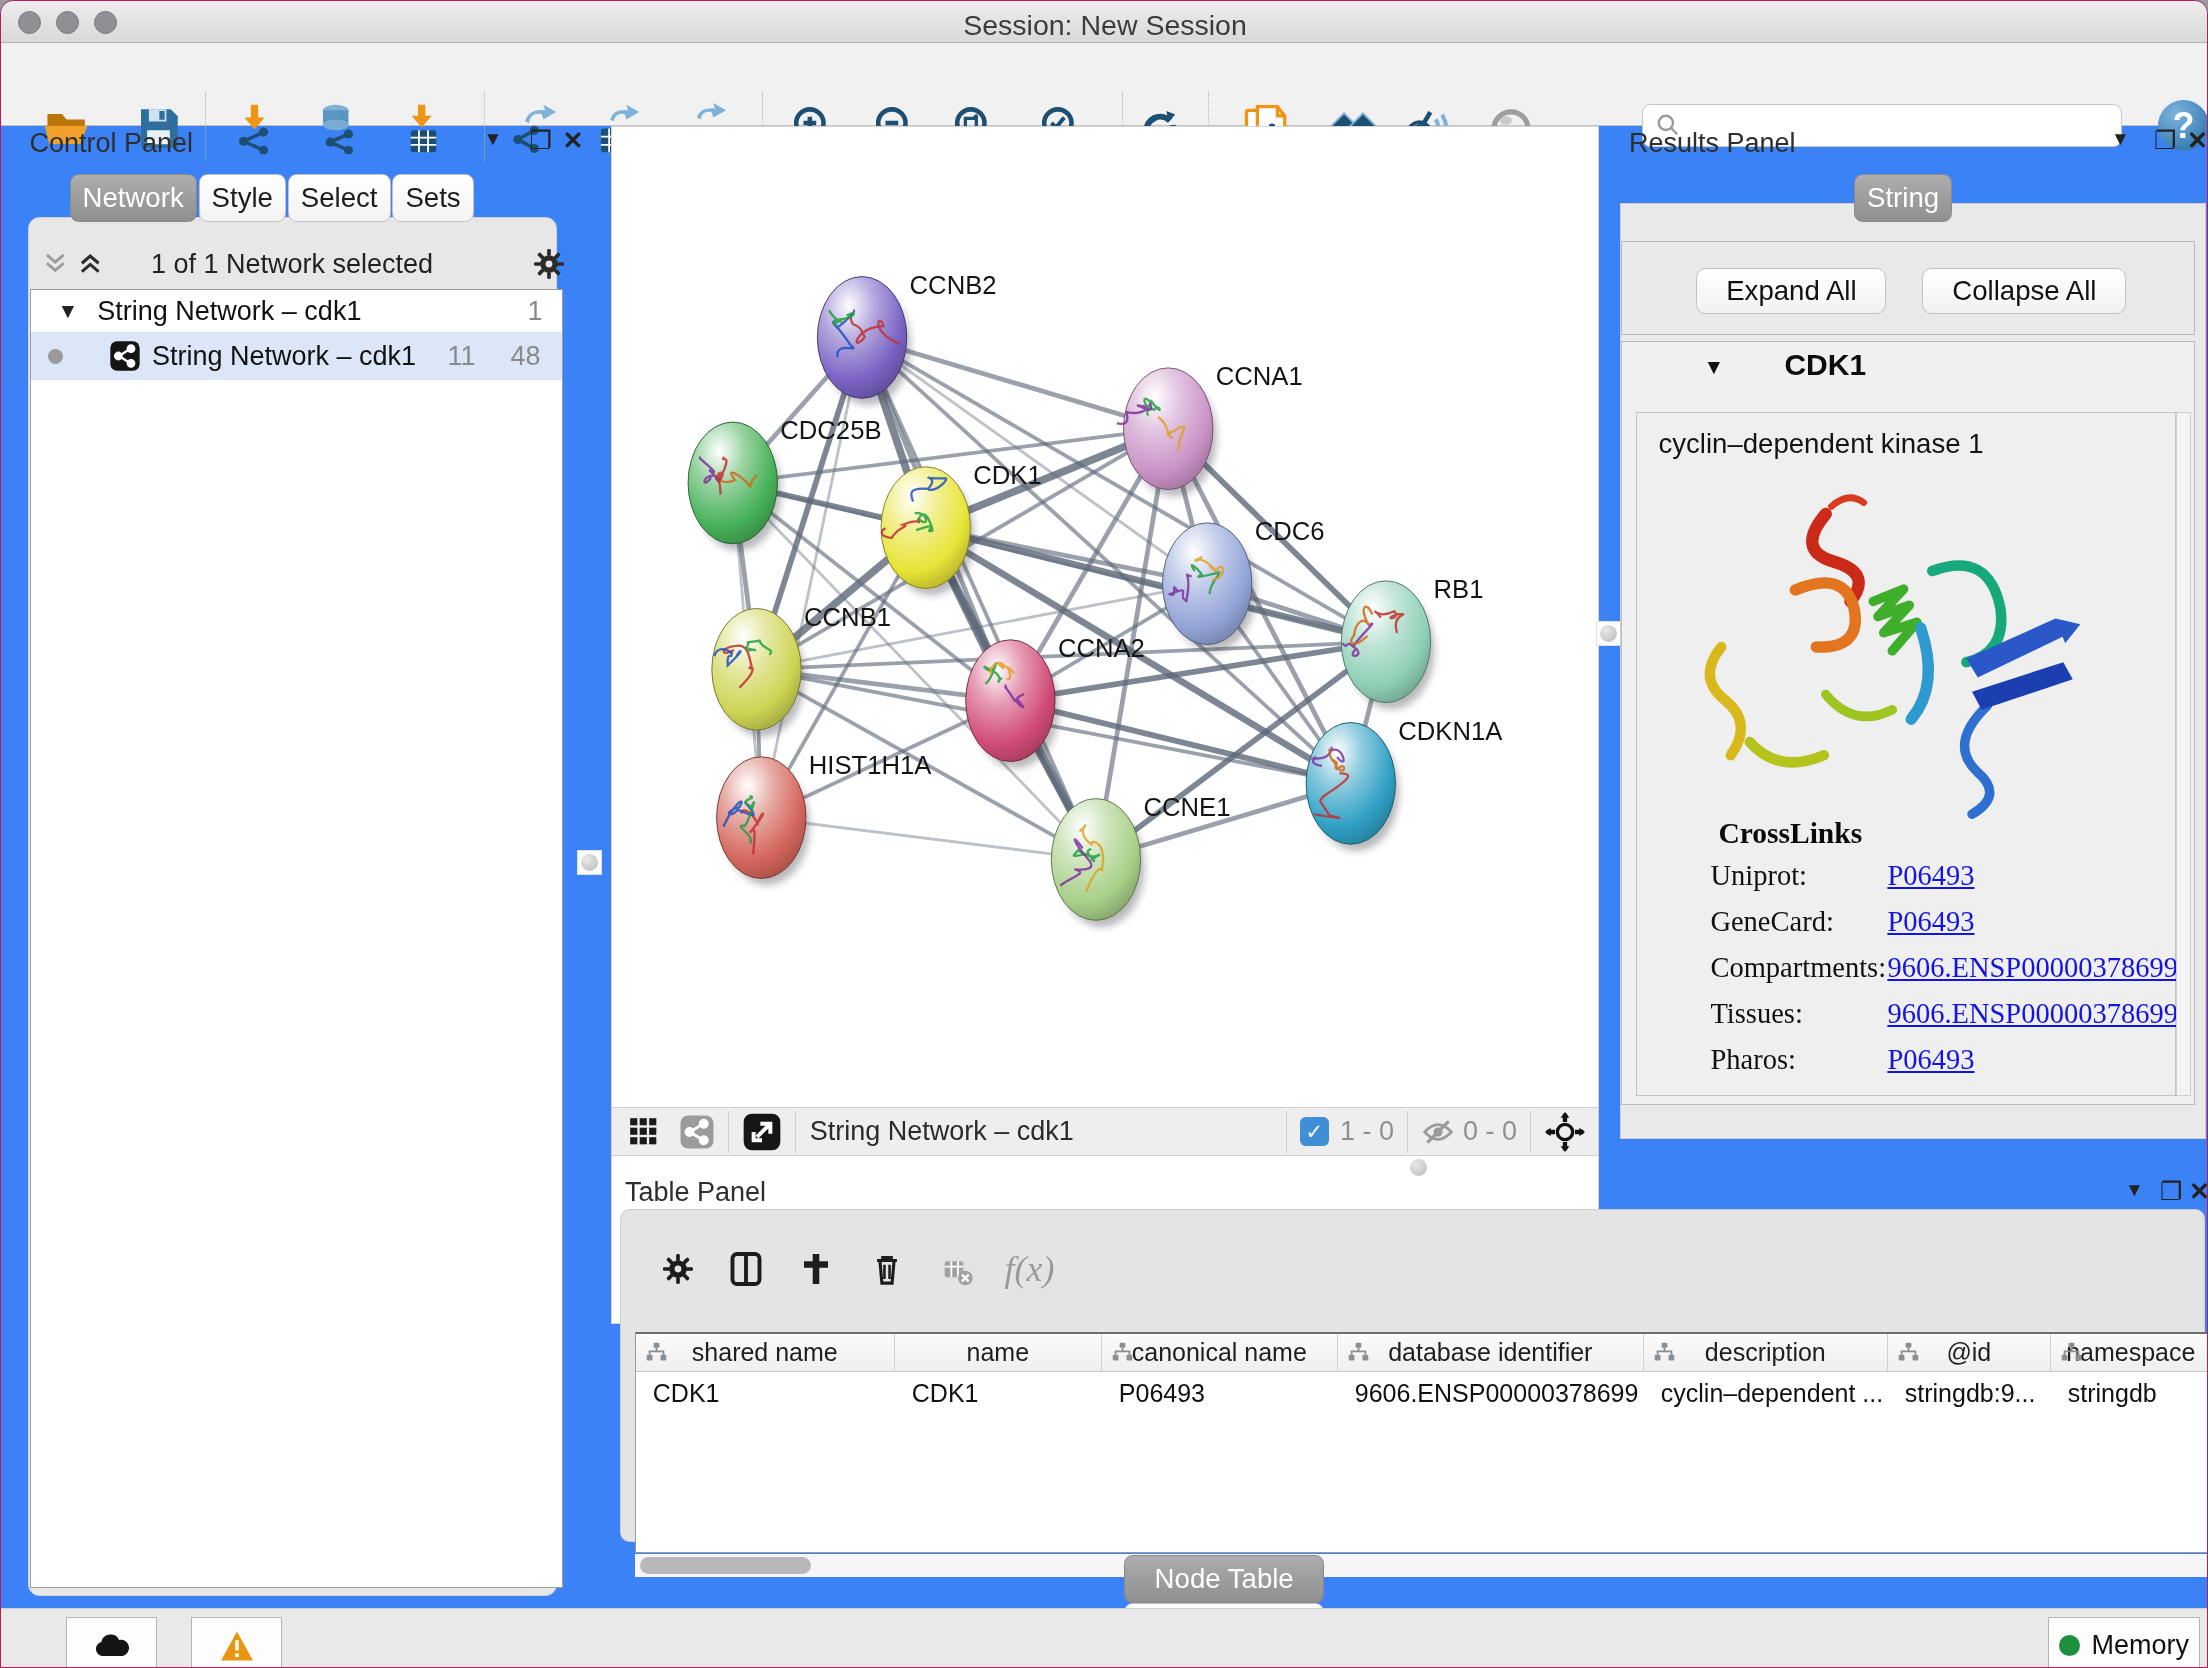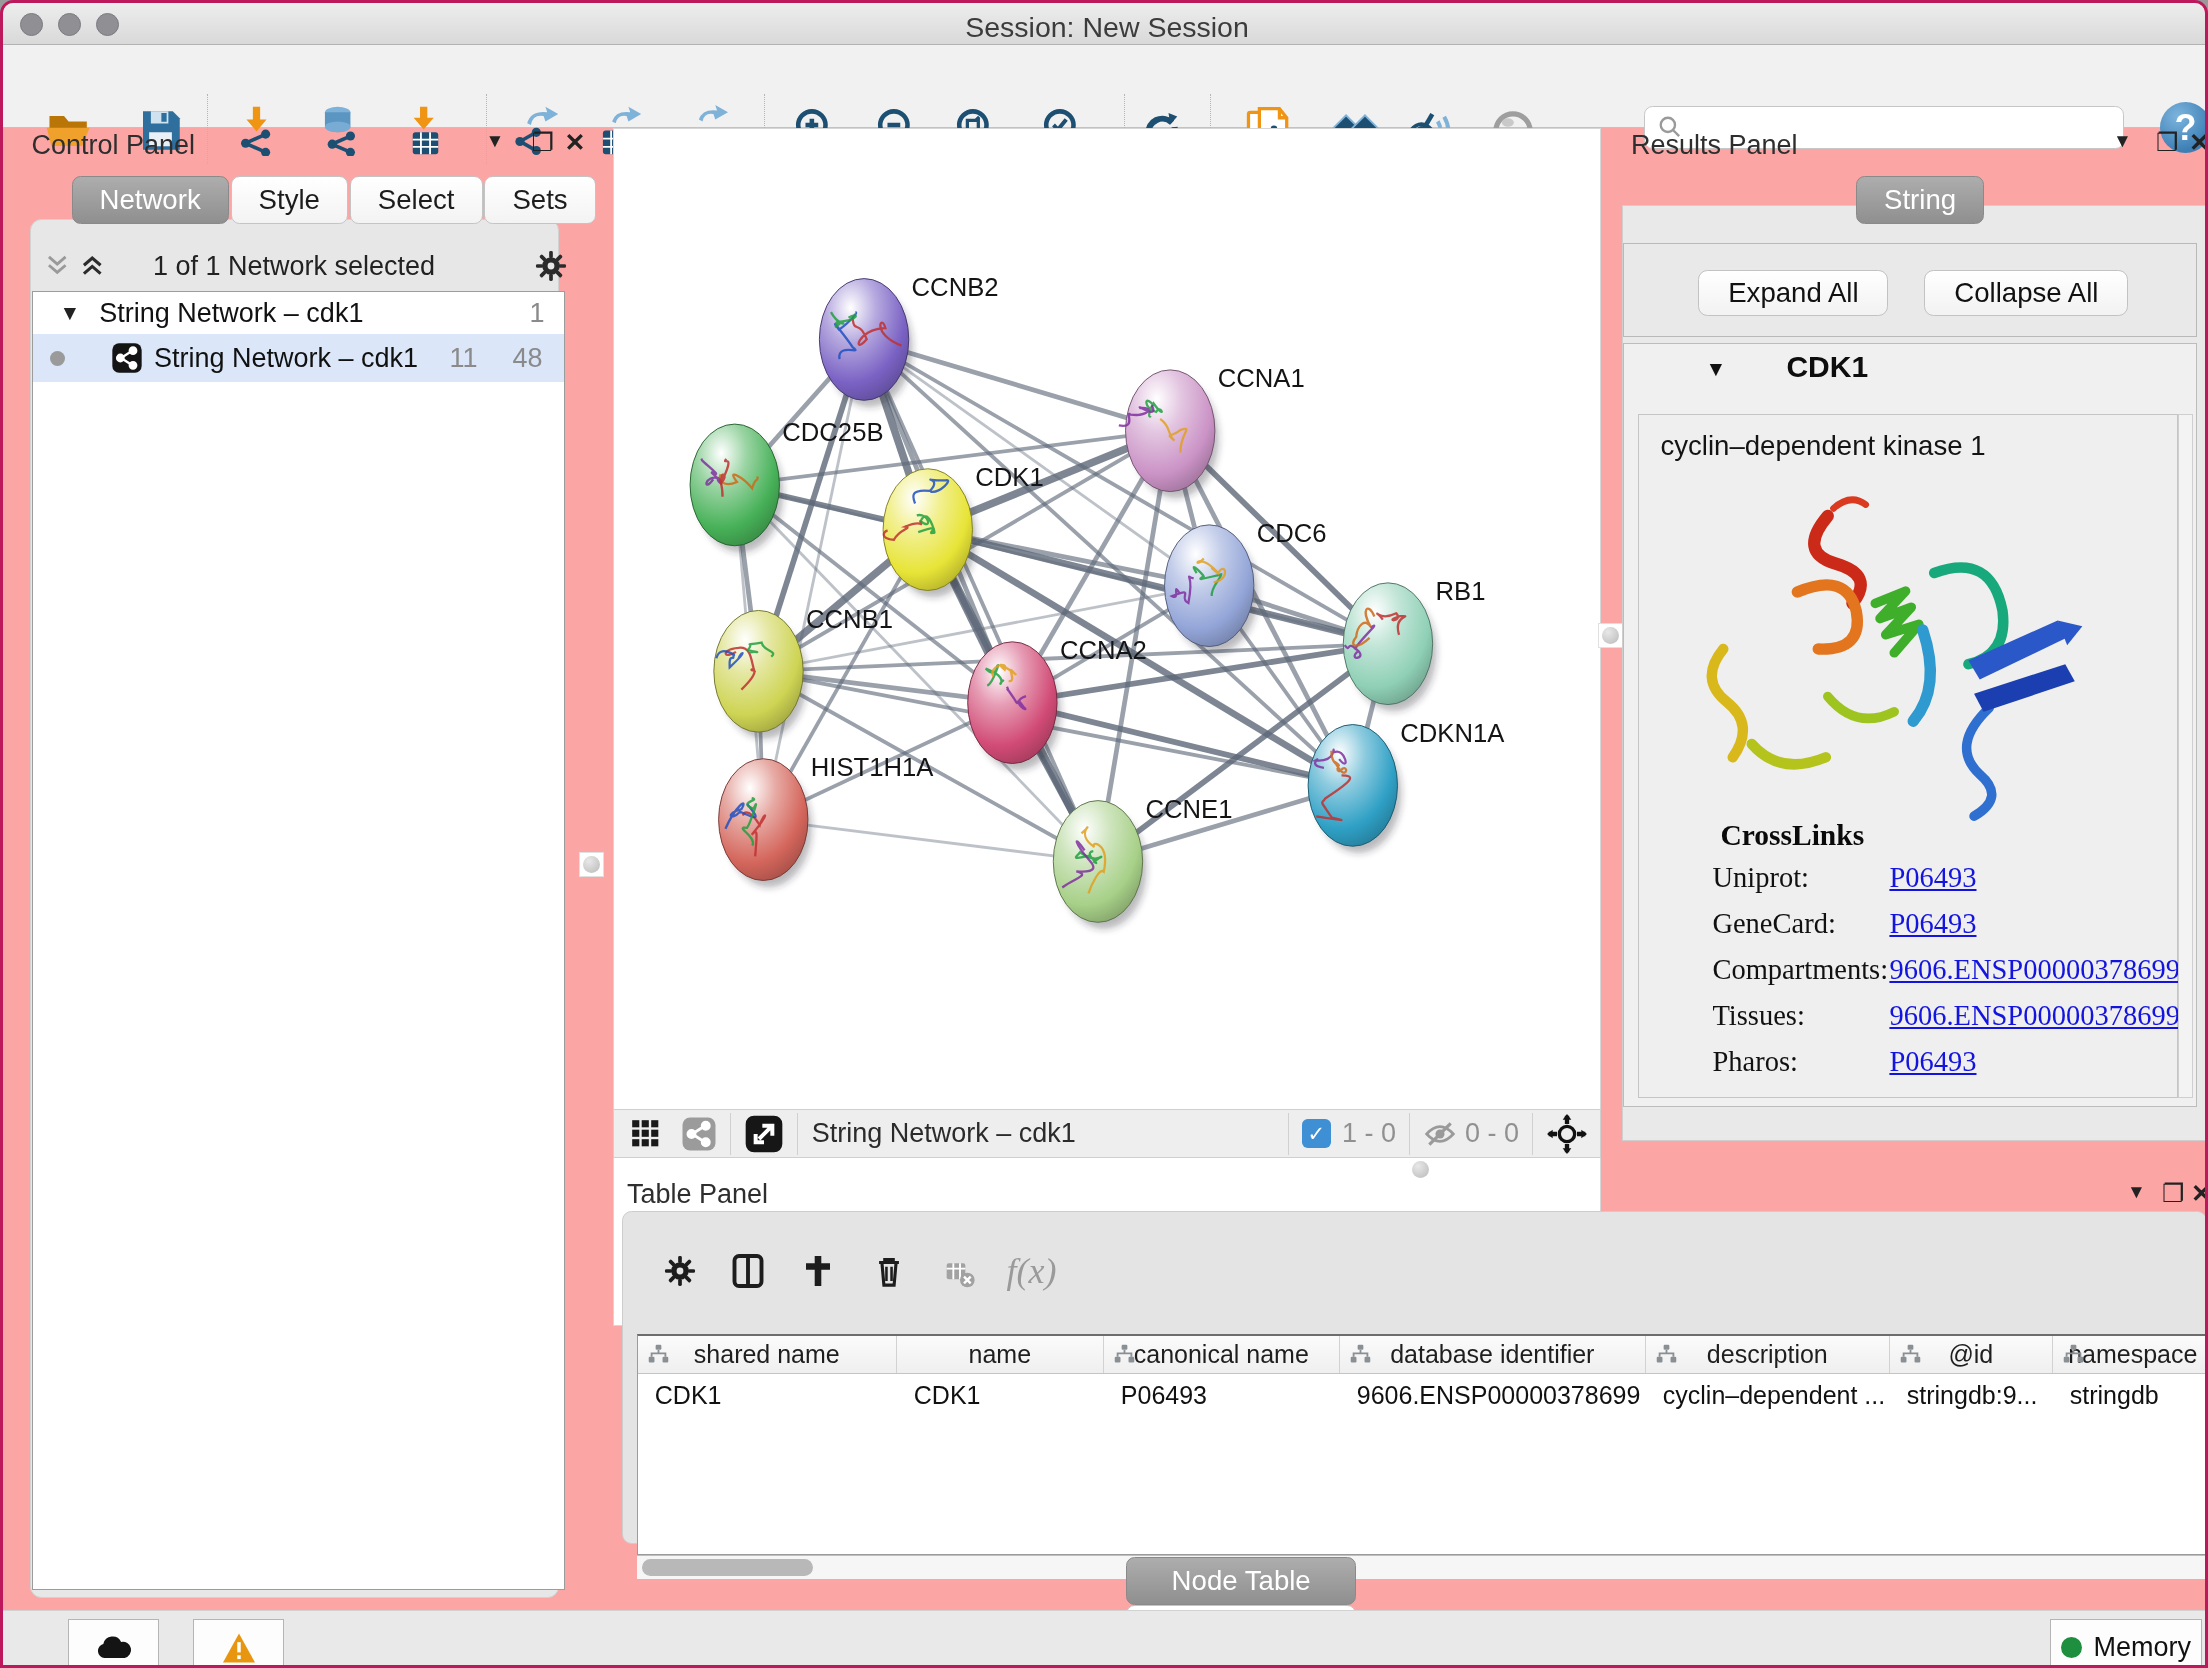--- a/index.html
+++ b/index.html
@@ -1,18 +1,18 @@
 <!DOCTYPE html>
 <html style="font-size:15px"><head>
 <meta charset="utf-8">
 <style>
   html,body{margin:0;padding:0;background:#9a9a9a;}
   *{box-sizing:border-box;}
-  #app{position:relative;width:2208px;height:1668px;background:#fca5a5;
-       font-family:"Liberation Sans",sans-serif;border:3px solid #be185d;
+  #app{position:relative;width:2208px;height:1668px;background:#3b82f6;
+       font-family:"Liberation Sans",sans-serif;border:1px solid #be185d;
        border-radius:13.3px 13.3px 0 0;overflow:hidden;}
   .abs{position:absolute;}
   
   #titlebar{left:0;top:0;width:2208px;height:42px;
     background:linear-gradient(#ededed,#d9d9d9);border-bottom:1px solid #b3b3b3;}
   .traffic{position:absolute;top:9.5px;width:23px;height:23px;border-radius:50%;
     background:#8f8f94;border:1px solid #7a7a80;}
   #win-title{position:absolute;left:0;top:7.6px;width:100%;text-align:center;
     font-size:28.5px;color:#3c3c3c;}
   
@@ -26,21 +26,21 @@
   #search-box input{border:none;outline:none;font-size:25px;flex:1;background:transparent;
     font-family:"Liberation Sans",sans-serif;}
   #help-btn{position:absolute;left:2157px;top:57px;width:51px;height:51px;border-radius:50%;
     background:radial-gradient(circle at 35% 28%,#7db4dd,#3d7fb5 70%);color:#fff;
     font-size:36px;font-weight:bold;display:flex;align-items:center;justify-content:center;}
   
   .panel-title{font-size:27px;color:#2e2e2e;}
   .ph-ico{position:absolute;font-size:25px;color:#222;}
   .tab{height:48px;border:1px solid #c4c4c4;background:linear-gradient(#ffffff,#f3f3f3);
     color:#1c1c1c;font-size:27.6px;display:flex;align-items:center;justify-content:center;
-    padding:0 27px;border-radius:8.6px 8.6px 8.6px 8.6px;margin-right:1.9px;}
+    padding:0 12px;border-radius:8.6px 8.6px 8.6px 8.6px;margin-right:1.9px;}
   .tab.active{background:linear-gradient(#adadad,#8f8f8f);color:#fff;border-color:#8a8a8a;}
   
   #control-panel{left:9.5px;top:125px;width:561px;height:1475px;}
   #cp-tabs{position:absolute;left:59px;top:48px;display:flex;}
   #cp-inner{position:absolute;left:17px;top:91px;width:529px;height:1379px;
     background:#e7e7e7;border:1px solid #d2d2d2;border-radius:11.4px;}
   #cp-netrow{position:absolute;left:17px;top:112px;width:529px;height:53px;}
   #cp-tree{position:absolute;left:19px;top:163px;width:533px;height:1299px;
     background:#fff;border:1.9px solid #9c9c9c;}
   .tree-row{position:relative;width:100%;display:flex;align-items:center;font-size:27px;color:#111;}

